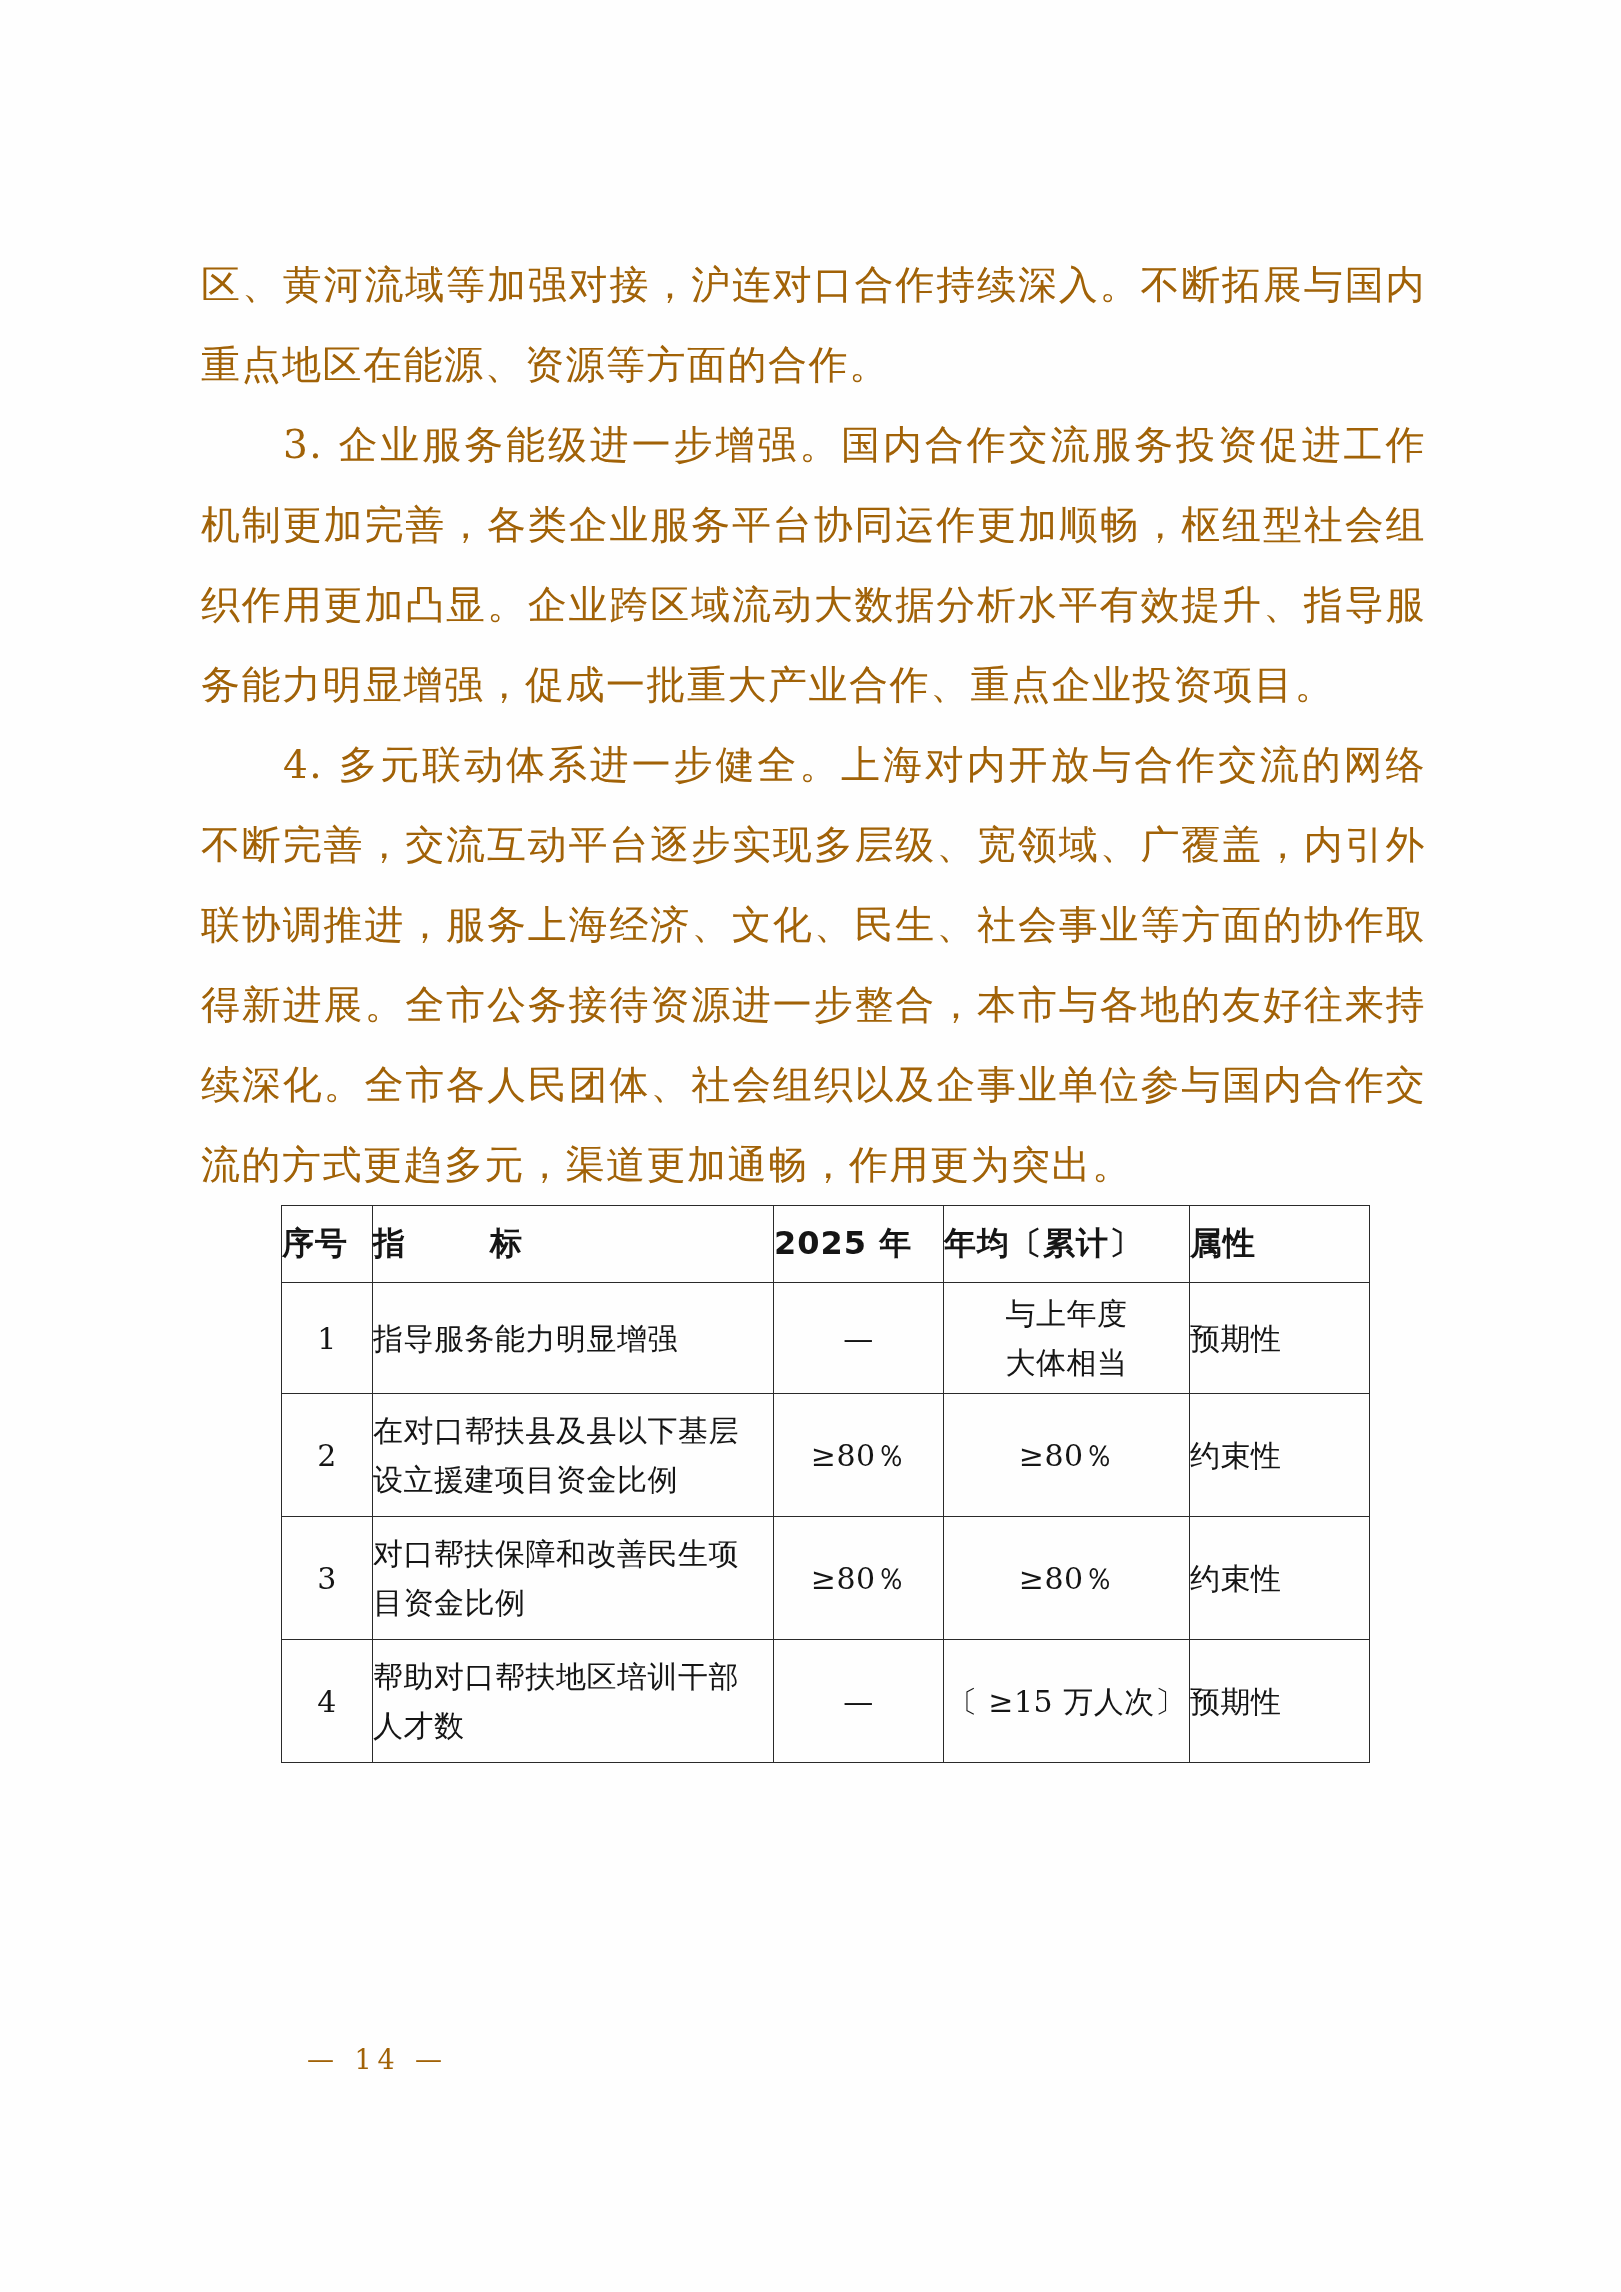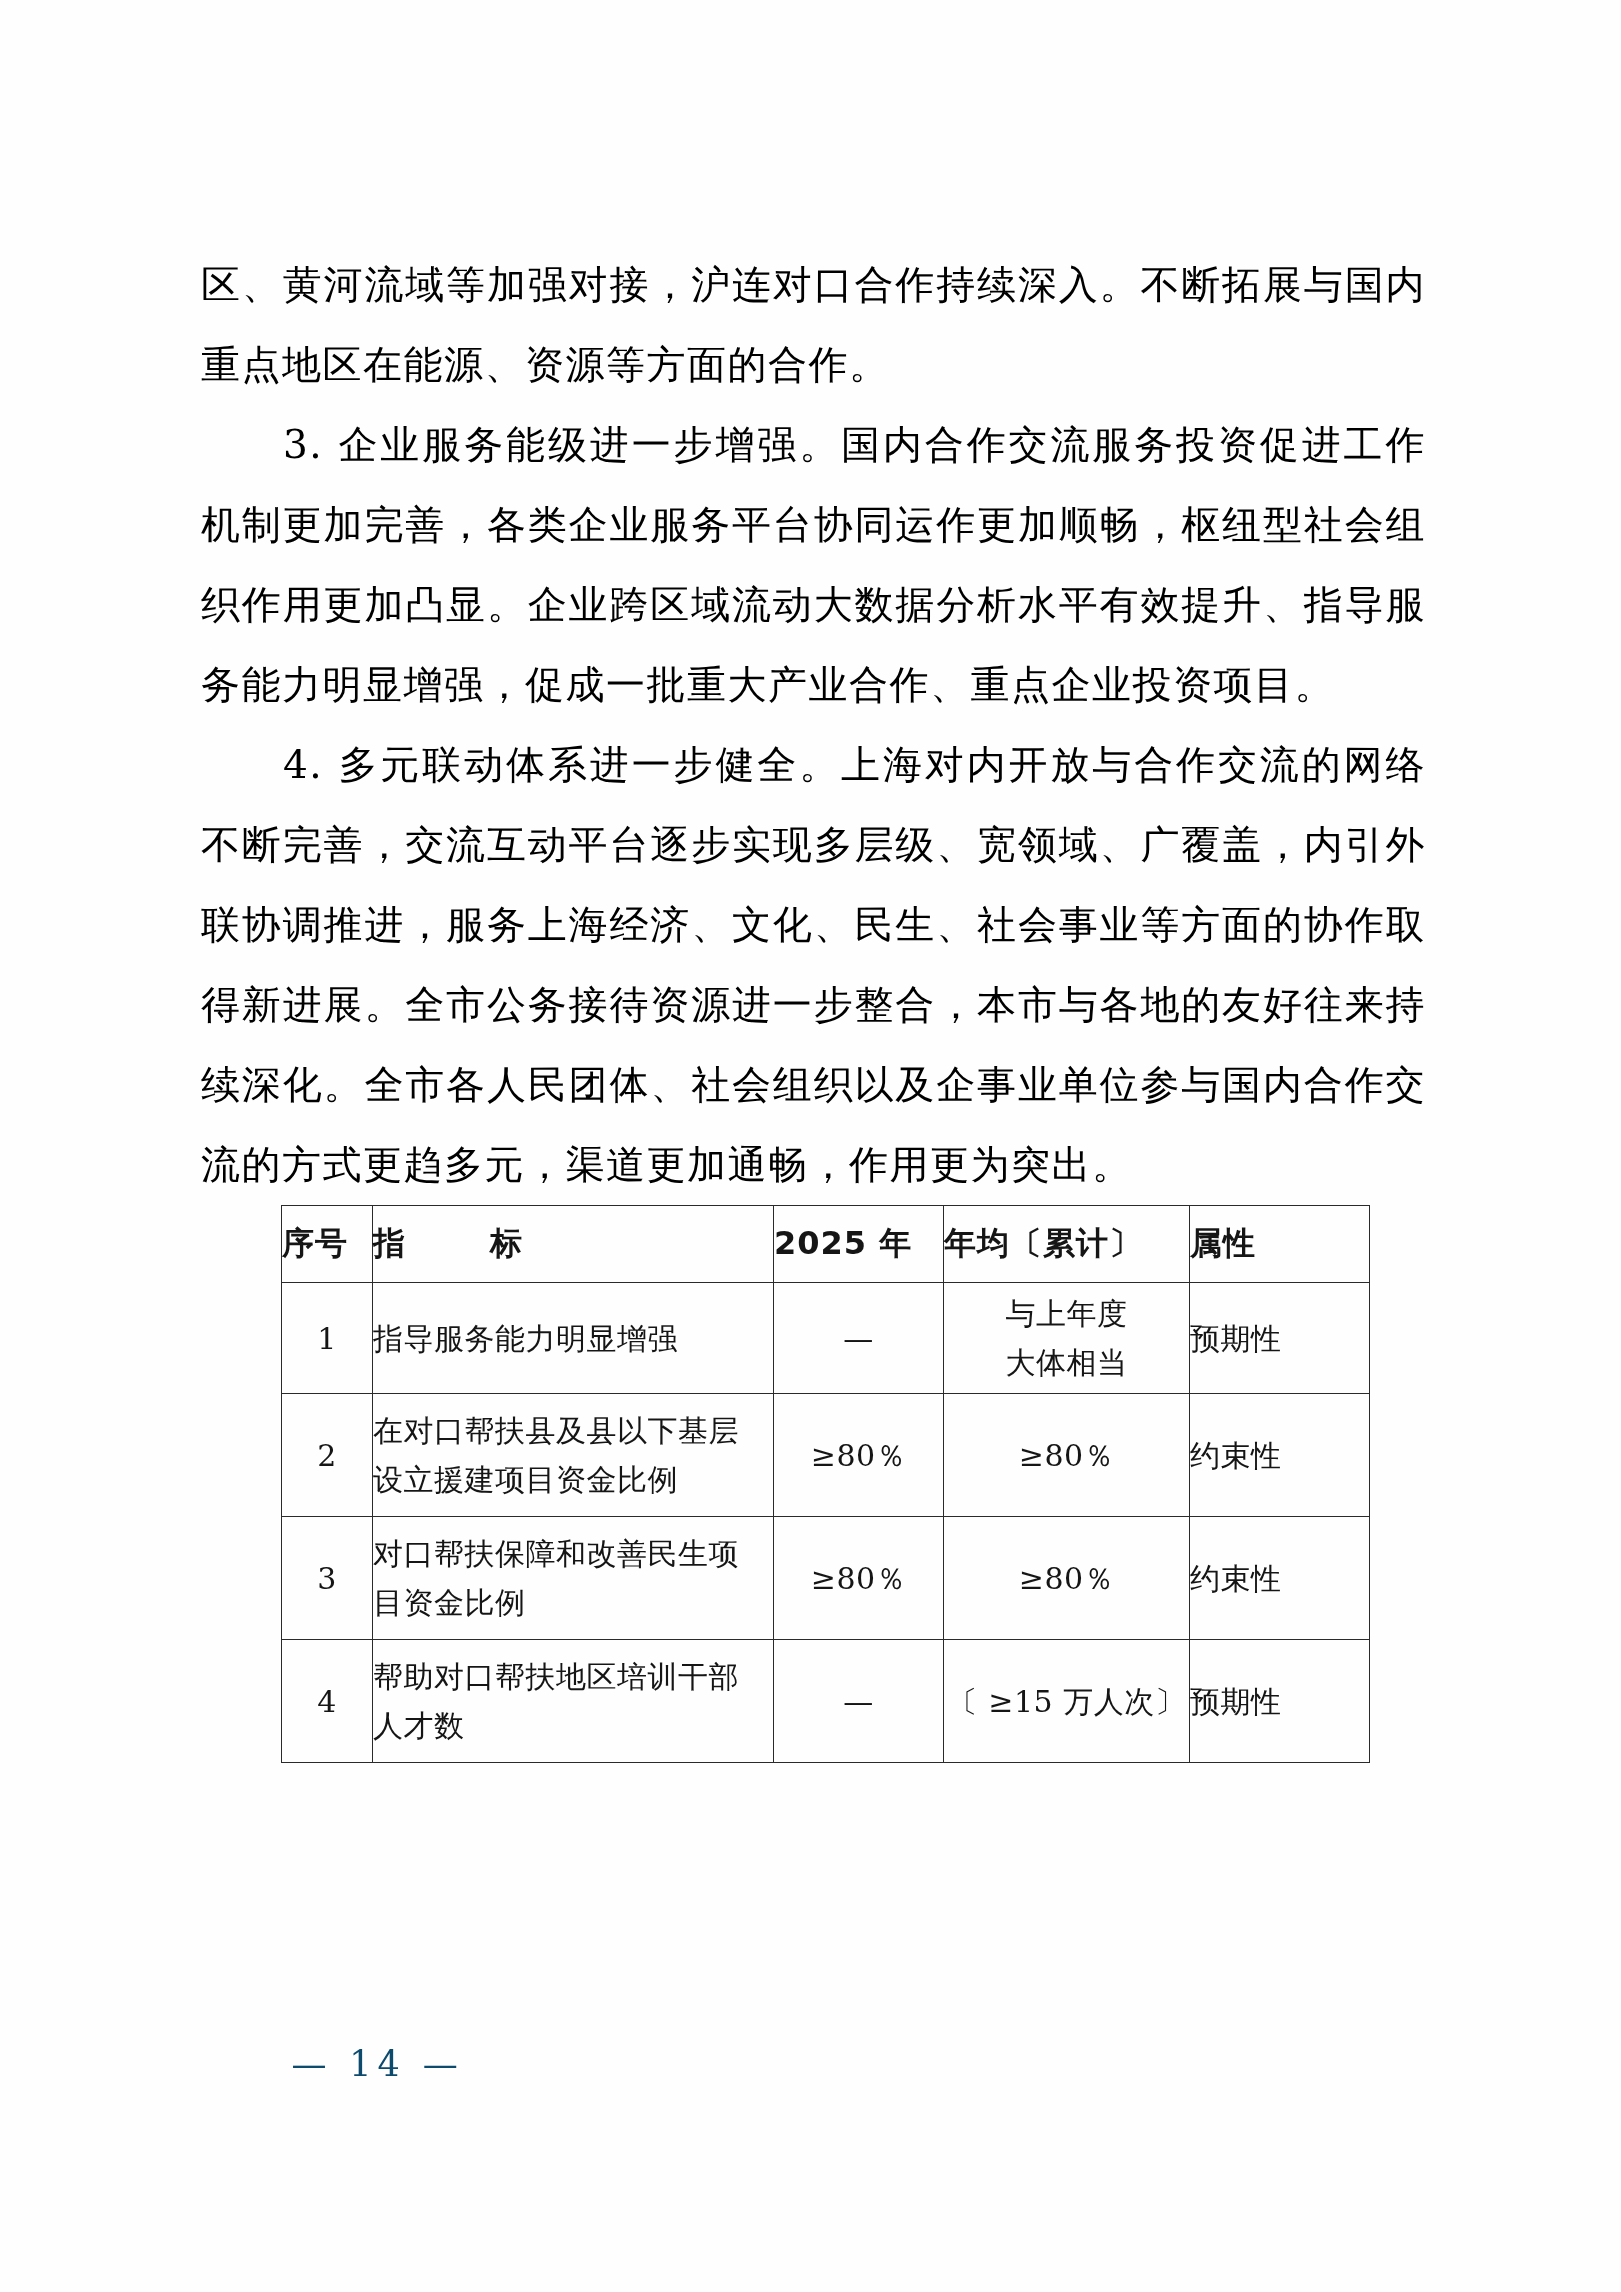--- a/index.html
+++ b/index.html
@@ -28,21 +28,21 @@
     width: 1225px;
   }
   
   .para {
     font-family: "DejaVu Serif", "Liberation Serif", serif;
     font-size: 39px;
     line-height: 80px;
     letter-spacing: 1.5px;
     text-align: justify;
     text-justify: inter-ideograph;
-    color: #000000;
+    color: #a16207;
     margin: 0 0 0 0;
     font-weight: 400;
   }
   .para.indent {
     text-indent: 82px;
   }
   
   .table-caption {
     font-family: "DejaVu Sans", "Liberation Sans", sans-serif;
     font-size: 37px;
@@ -99,23 +99,23 @@
   .twoline { display: block; line-height: 49px; }
   .dash { font-size: 30px; }
   
   .page-number {
     position: absolute;
     left: 201px;
     top: 2044px;
     width: 353px;
     text-align: center;
     font-family: "DejaVu Serif", "Liberation Serif", serif;
-    font-size: 35px;
+    font-size: 27px;
     letter-spacing: 5.9px;
-    color: #0c4a6e;
+    color: #a16207;
   }
 </style>
 </head>
 <body>
 
 <div class="page">
 
   <div class="content">
 
     <p class="para">区、黄河流域等加强对接，沪连对口合作持续深入。不断拓展与国内重点地区在能源、资源等方面的合作。</p>

